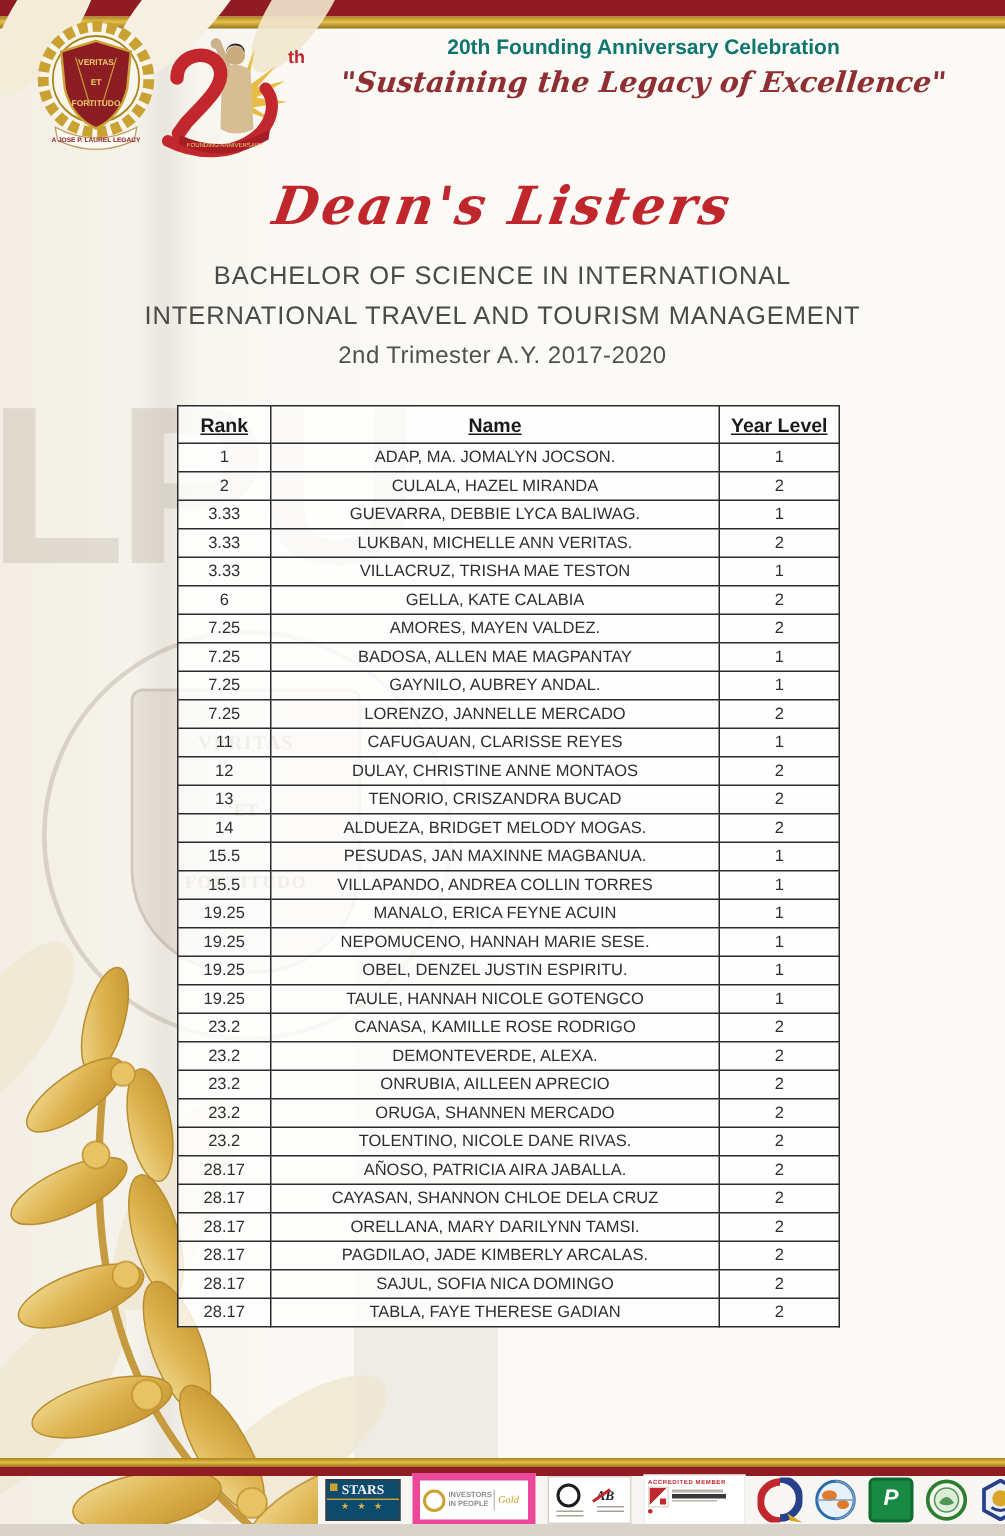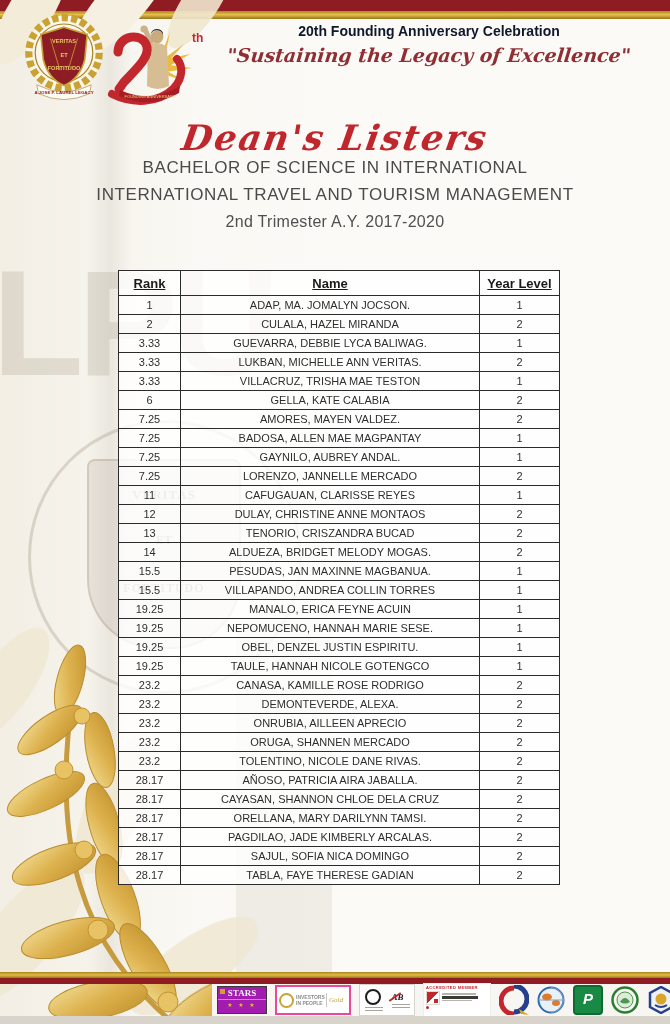--- a/index.html
+++ b/index.html
@@ -39,48 +39,48 @@
   .leaf{position:absolute;border-radius:50%;z-index:3;}
   .leaf1{left:-30px;top:-10px;width:120px;height:44px;background:#f3ecd9;transform:rotate(-58deg);}
   .leaf2{left:52px;top:-20px;width:140px;height:46px;background:#f6f0e2;transform:rotate(-48deg);}
   .leaf3{left:148px;top:-14px;width:104px;height:36px;background:#f1e7cf;transform:rotate(-56deg);opacity:.9;}
 
   
   .seal-logo{position:absolute;left:24px;top:12px;width:80px;height:96px;z-index:4;}
   .anniv-logo{position:absolute;left:100px;top:24px;width:104px;height:86px;z-index:4;}
   .head-text{position:absolute;left:192px;top:22px;width:474px;text-align:center;z-index:4;}
   .head-line1{font:bold 15px/19px "Liberation Sans",sans-serif;color:#3b3b3b;letter-spacing:.2px;}
-  .head-line2{font:bold 14px/18px "Liberation Sans",sans-serif;color:#0f172a;}
+  .head-line2{font:bold 14px/18px "Liberation Sans",sans-serif;color:#0f766e;}
   .head-motto{font:bold italic 19px/26px "DejaVu Serif",serif;color:#8f2f33;transform:skewX(-6deg);margin-top:2px;}
 
   
   .deans-title{position:absolute;left:0;top:116px;width:100%;text-align:center;z-index:4;
       font:bold italic 35px/44px "DejaVu Serif",serif;color:#c0272d;transform:skewX(-9deg);
       letter-spacing:2px;}
-  .program{position:absolute;left:0;top:154px;width:100%;text-align:center;z-index:4;color:#4a4a4a;}
+  .program{position:absolute;left:0;top:170px;width:100%;text-align:center;z-index:4;color:#4a4a4a;}
   .program .p1,.program .p2{font:17px/27px "Liberation Sans",sans-serif;letter-spacing:.6px;}
   .program .p3{font:16px/27px "Liberation Sans",sans-serif;letter-spacing:.3px;color:#505050;}
 
   
   .dl-table{position:absolute;left:118px;top:270px;width:441px;z-index:4;
       border-collapse:collapse;table-layout:fixed;background:rgba(255,255,255,.82);}
   .dl-table th,.dl-table td{border:1px solid #2b2b2b;text-align:center;overflow:hidden;white-space:nowrap;}
   .dl-table th{height:22px;font:bold 13px "Liberation Sans",sans-serif;color:#1a1a1a;text-decoration:underline;}
   .dl-table td{height:18px;font:11px/18px "Liberation Sans",sans-serif;color:#2e2e2e;padding:0 2px;}
   .c-rank{width:62px;} .c-name{width:299px;} .c-year{width:80px;}
 
   
   .footer-logos{position:absolute;left:212px;top:984px;height:32px;z-index:4;
       display:flex;align-items:center;gap:8px;background:#f8f6f2;padding:0 5px;}
   .lg{flex:none;}
-  .lg-stars{width:48px;height:26px;background:#a21caf;text-align:center;border:1px solid #3a3a3a;}
+  .lg-stars{width:48px;height:26px;background:#0c4a6e;text-align:center;border:1px solid #3a3a3a;}
   .stars-word{position:relative;font:bold 9px/12px "Liberation Serif",serif;color:#f4f4f4;border-bottom:1px solid #c9a233;}
   .stars-word::before{content:"";position:absolute;left:2px;top:2px;width:5px;height:5px;background:#c9a233;}
   .stars-row{font-size:6px;line-height:10px;color:#e3b53c;letter-spacing:2px;}
-  .lg-iip{width:68px;height:26px;background:#fff;border:2px solid #ec4899;display:flex;align-items:center;gap:2px;padding:0 2px;}
+  .lg-iip{width:68px;height:26px;background:#fff;border:5px solid #ec4899;display:flex;align-items:center;gap:2px;padding:0 2px;}
   .iip-ring{width:11px;height:11px;border:2px solid #c9a233;border-radius:50%;}
   .iip-text{font:bold 5px/6px "Liberation Sans",sans-serif;color:#8e8e8e;width:28px;}
   .iip-div{width:1px;height:14px;background:#c5c5c5;}
   .iip-gold{font:italic 7px "Liberation Serif",serif;color:#c9a233;}
   .lg-cert{width:54px;height:30px;background:#fff;border:1px solid #d8d4cc;display:flex;justify-content:space-around;align-items:center;}
   .cert-o{width:12px;height:12px;border:2.5px solid #1c1c1c;border-radius:50%;}
   .cert-bars i{display:block;width:18px;height:1.5px;background:#a9a49a;margin-top:1.5px;}
   .cert-ab{font:bold italic 9px "Liberation Serif",serif;color:#23232f;position:relative;}
   .cert-ab::before{content:"";position:absolute;left:-4px;top:4px;width:14px;height:2px;background:#c1272d;transform:rotate(-35deg);}
   .lg-ice{width:62px;height:30px;background:#fff;border:1px solid #eee;padding:1px 2px;}

